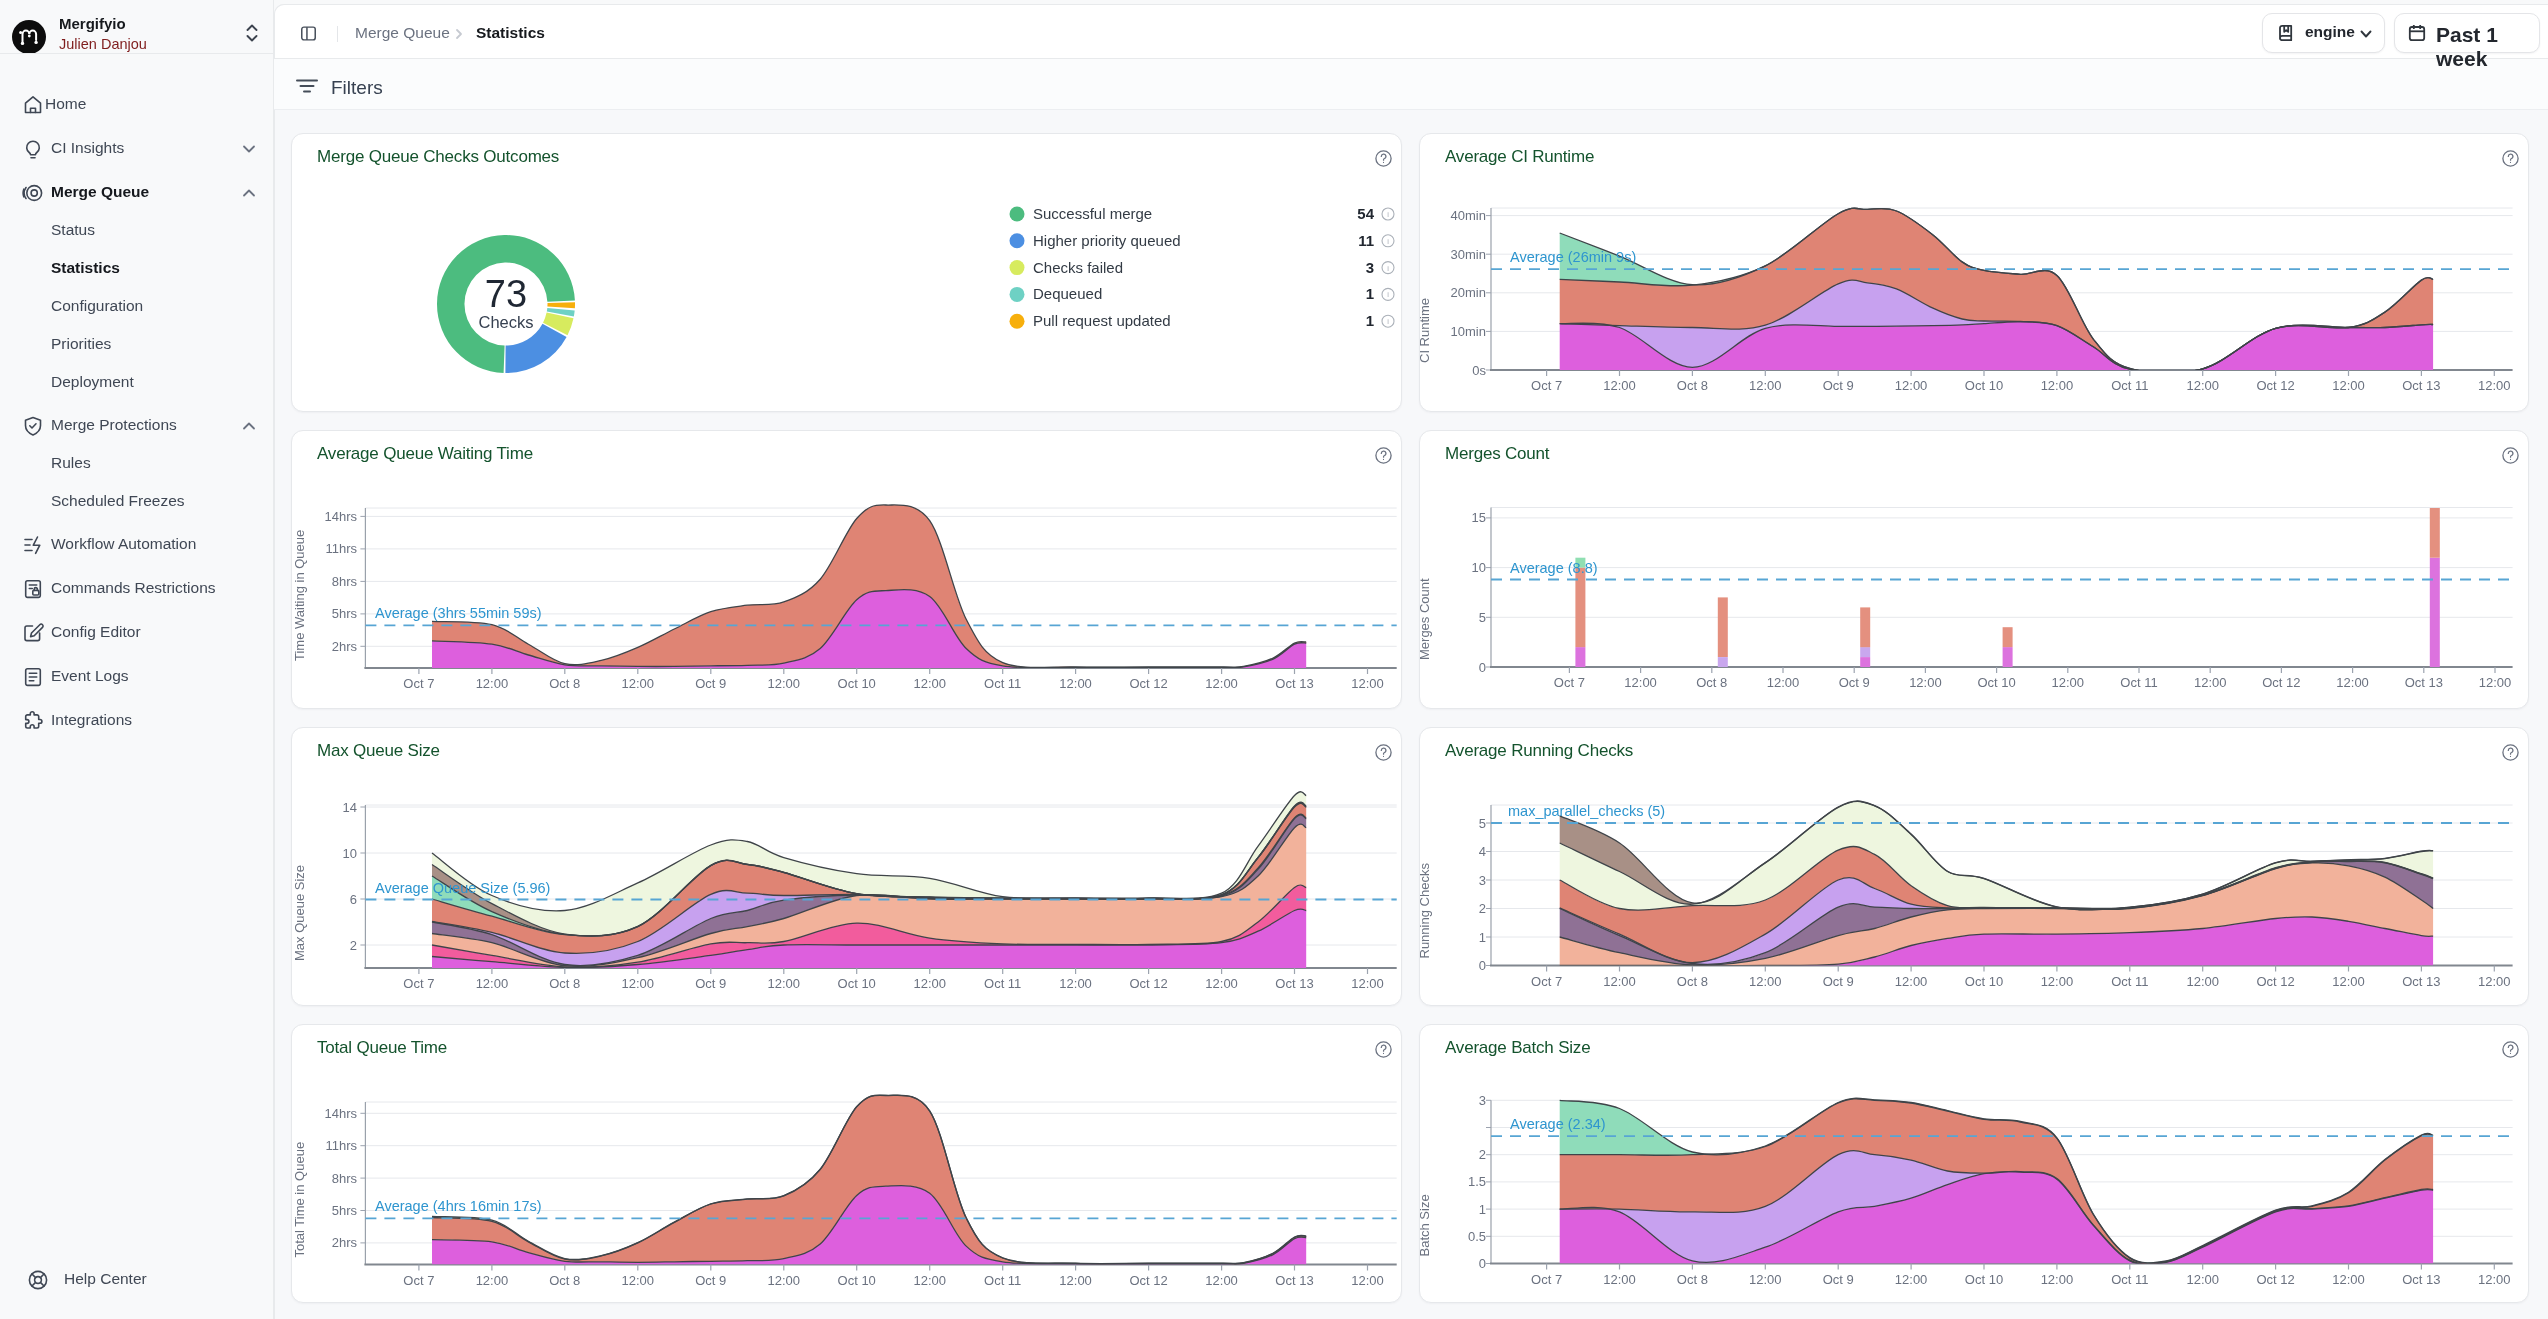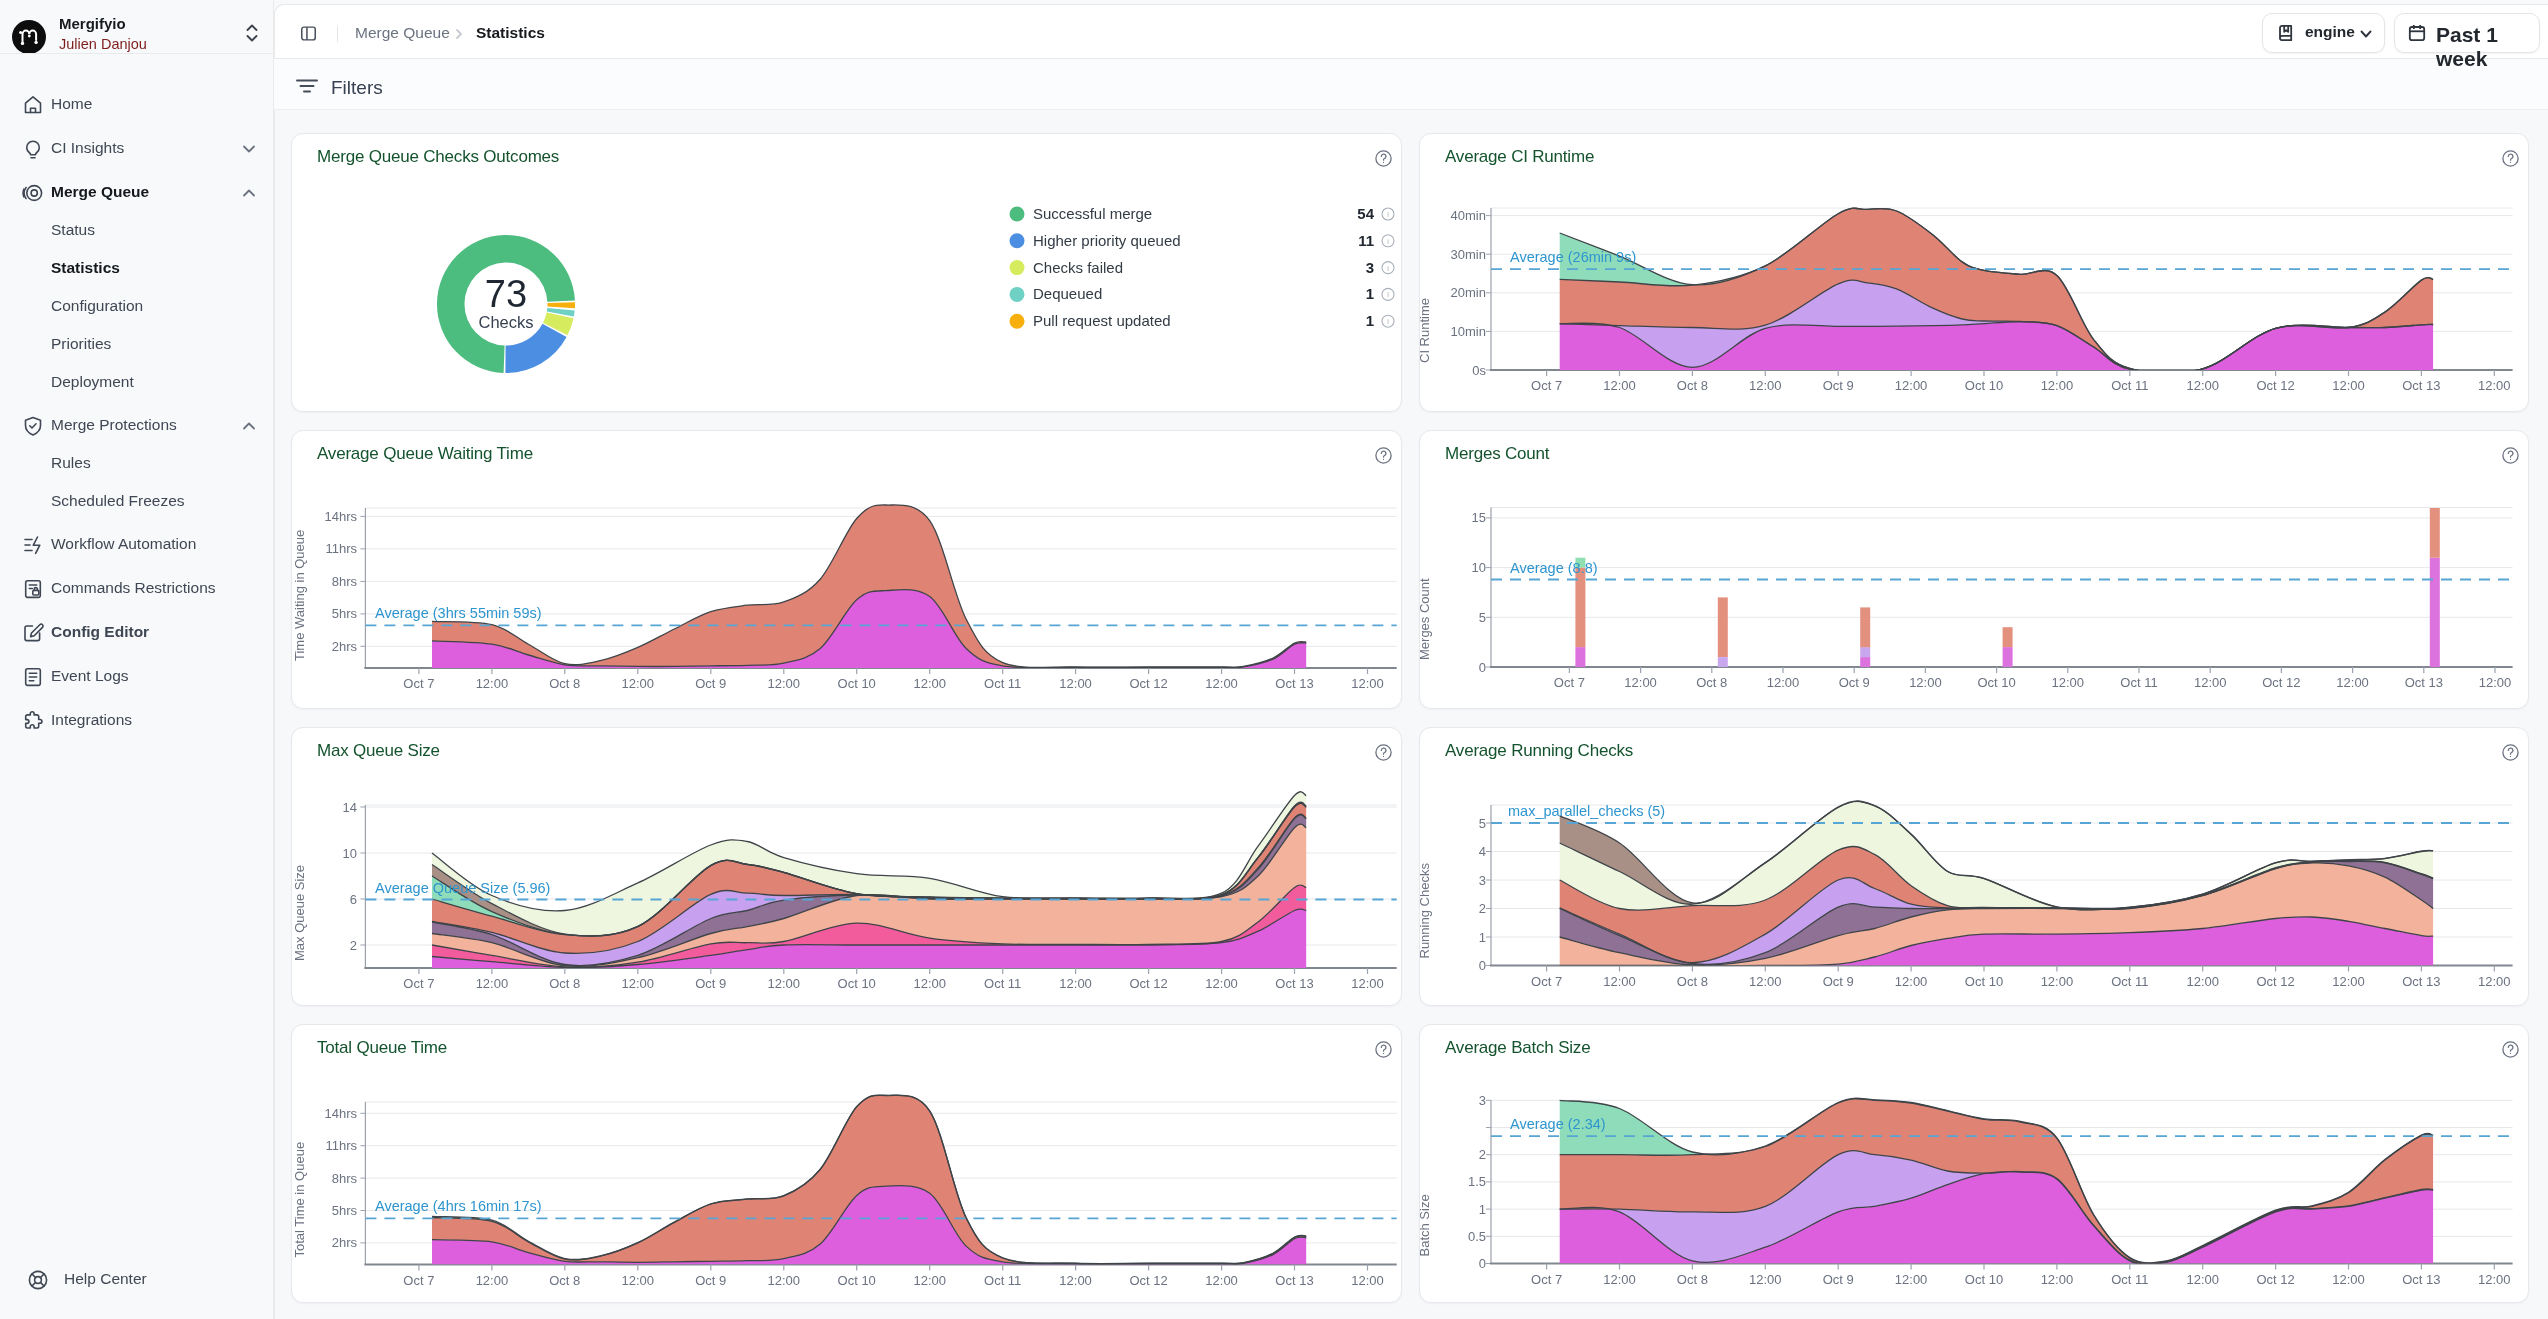--- a/index.html
+++ b/index.html
@@ -24,21 +24,21 @@
     <div class="abs" style="left:59px;top:36px;font-size:14.5px;color:#7f1d1d">Julien Danjou</div>
     <svg width="18" height="22" style="left:243px;top:22px" viewBox="0 0 18 22" fill="none" stroke="#3c434e" stroke-width="1.9" stroke-linecap="round" stroke-linejoin="round">
       <path d="M4.5 8 L9 3.5 L13.5 8"></path>
       <path d="M4.5 14 L9 18.5 L13.5 14"></path>
     </svg>
     <div class="abs" style="left:0;top:53px;width:273px;height:1px;background:#e8eaec"></div>
     <svg width="22" height="22" style="left:22px;top:94px" viewBox="0 0 22 22" fill="none" stroke="#3f4754" stroke-width="1.6" stroke-linecap="round" stroke-linejoin="round">
       <path d="M3.5 9.2 L11 2.8 L18.5 9.2 V18.5 H3.5 Z"></path>
       <path d="M8.5 18.5 v-4.2 h5 v4.2"></path>
     </svg>
-    <div class="abs navtxt" style="left:51px;top:95px;">Home</div>
+    <div class="abs navtxt" style="left:45px;top:95px;">Home</div>
     <svg width="22" height="22" style="left:22px;top:138px" viewBox="0 0 22 22" fill="none" stroke="#3f4754" stroke-width="1.6" stroke-linecap="round" stroke-linejoin="round">
       <path d="M7.2 14.5 a6.3 6.3 0 1 1 7.6 0 c-.9.7-1.3 1.4-1.3 2.3 h-5 c0-.9-.4-1.6-1.3-2.3 Z"></path>
       <path d="M9 19.8 h4"></path>
     </svg>
     <div class="abs navtxt" style="left:51px;top:139px;">CI Insights</div>
     <svg width="18" height="16" style="left:240px;top:141px" viewBox="0 0 18 16" fill="none" stroke="#6b7280" stroke-width="1.8" stroke-linecap="round" stroke-linejoin="round">
       <path d="M4 5.5 L9 10.5 L14 5.5"></path>
     </svg>
     <svg width="22" height="22" style="left:22px;top:182px" viewBox="0 0 22 22" fill="none" stroke="#3f4754" stroke-width="1.6" stroke-linecap="round" stroke-linejoin="round">
       <circle cx="12.2" cy="11" r="7.4"></circle>
@@ -77,21 +77,21 @@
       <path d="M7.3 7 h7.4"></path>
       <path d="M7.3 10.5 h3"></path>
       <rect x="10.8" y="12.4" width="6" height="4.6" rx="1" fill="#f8f9fa"></rect>
       <path d="M12.2 12.4 v-1.2 a1.6 1.6 0 0 1 3.2 0 v1.2"></path>
     </svg>
     <div class="abs navtxt" style="left:51px;top:579px;">Commands Restrictions</div>
     <svg width="22" height="22" style="left:22px;top:622px" viewBox="0 0 22 22" fill="none" stroke="#3f4754" stroke-width="1.6" stroke-linecap="round" stroke-linejoin="round">
       <path d="M10.5 4 h-5.7 a1.8 1.8 0 0 0-1.8 1.8 v11 a1.8 1.8 0 0 0 1.8 1.8 h11 a1.8 1.8 0 0 0 1.8-1.8 v-5.7"></path>
       <path d="M17.8 2.7 a1.9 1.9 0 0 1 2.7 2.7 l-8.3 8.3 -3.6.9.9-3.6 Z"></path>
     </svg>
-    <div class="abs navtxt" style="left:51px;top:623px;font-weight:bold;">Config Editor</div>
+    <div class="abs navtxt" style="left:51px;top:623px;">Config Editor</div>
     <svg width="22" height="22" style="left:22px;top:666px" viewBox="0 0 22 22" fill="none" stroke="#3f4754" stroke-width="1.6" stroke-linecap="round" stroke-linejoin="round">
       <path d="M5.5 2.8 h11 a1.8 1.8 0 0 1 1.8 1.8 v13 a1.8 1.8 0 0 1-1.8 1.8 h-11 a1.8 1.8 0 0 1-1.8-1.8 v-13 a1.8 1.8 0 0 1 1.8-1.8 Z"></path>
       <path d="M7.3 7.2 h7.4"></path>
       <path d="M7.3 11 h7.4"></path>
       <path d="M7.3 14.8 h4.5"></path>
     </svg>
     <div class="abs navtxt" style="left:51px;top:667px;">Event Logs</div>
     <svg width="22" height="22" style="left:22px;top:710px" viewBox="0 0 22 22" fill="none" stroke="#3f4754" stroke-width="1.6" stroke-linecap="round" stroke-linejoin="round">
       <path d="M8.3 3.6 a1.9 1.9 0 0 1 3.8 0 v1.3 h2.9 a1.7 1.7 0 0 1 1.7 1.7 v2.9 h1.3 a1.9 1.9 0 0 1 0 3.8 h-1.3 v3 a1.7 1.7 0 0 1-1.7 1.7 h-2.9 v-1.4 a1.9 1.9 0 0 0-3.8 0 v1.4 h-2.9 a1.7 1.7 0 0 1-1.7-1.7 v-2.9 h1.3 a1.9 1.9 0 0 0 0-3.8 h-1.3 v-3 a1.7 1.7 0 0 1 1.7-1.7 h2.9 Z"></path>
     </svg>

